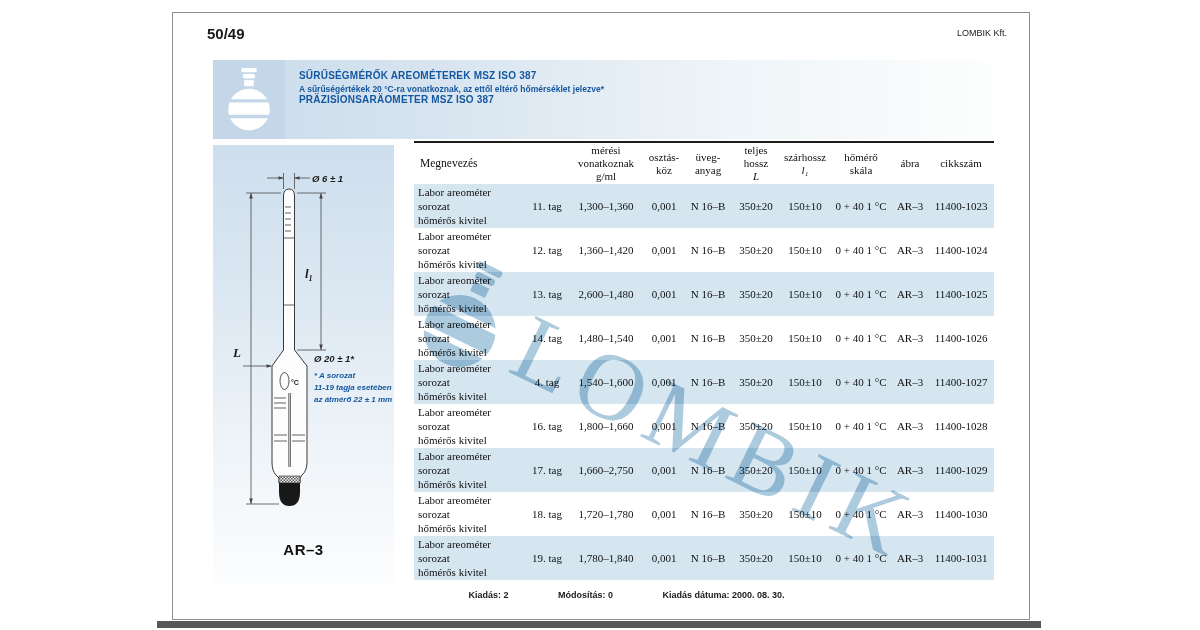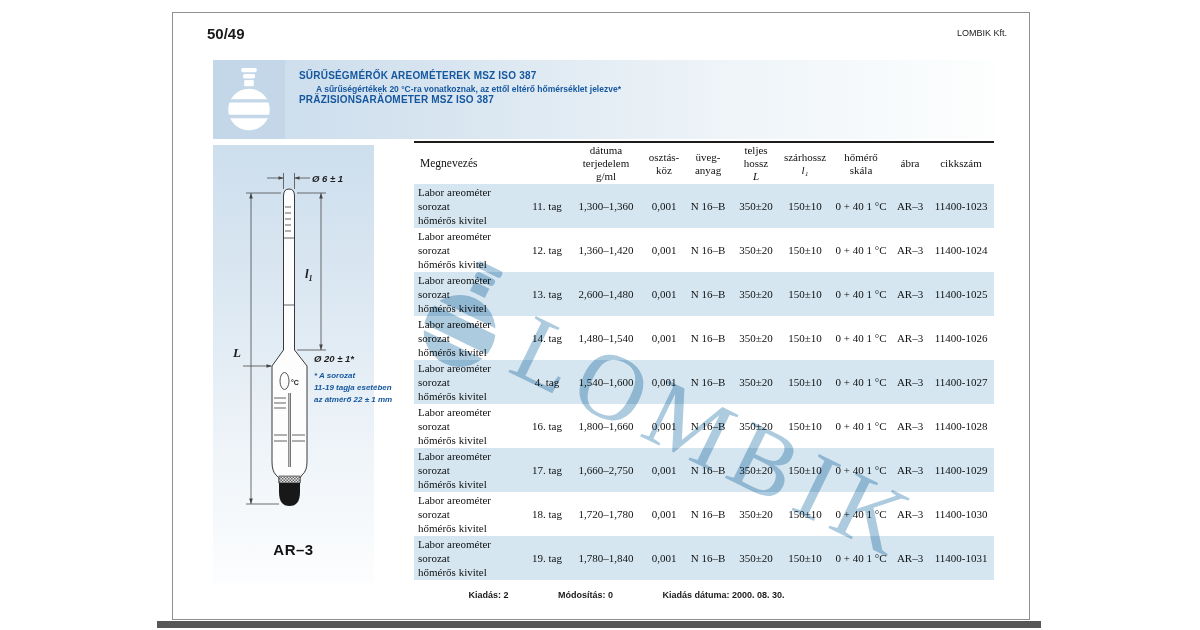--- a/index.html
+++ b/index.html
@@ -17,25 +17,25 @@
   .company     { position:absolute; right:22px; top:15px; font-size:9px;  font-weight:normal; color:#1a1a1a; }
 
   
   .header-box { position:absolute; left:40px; top:47px; width:782px; height:79px;
                 background:linear-gradient(90deg,#c9dbeb 0%, #d8e5f0 30%, #eef4f8 65%, #fdfefe 100%);
                 display:flex; align-items:stretch; }
   .icon-square { width:72px; height:79px; background:#c3d7e9; flex:0 0 72px;
                  display:flex; align-items:center; justify-content:center; }
   .header-text { padding:10px 0 0 14px; }
   .h-title { font-size:10px; font-weight:bold; color:#15579f; letter-spacing:0.2px; }
-  .h-sub   { font-size:8.5px;  font-weight:bold; color:#15579f; margin-top:3px;margin-left:17px; }
+  .h-sub   { font-size:8.5px;  font-weight:bold; color:#15579f; margin-top:3px; }
   .h-2     { margin-top:0; }
 
   
-  .diagram-panel { position:absolute; left:40px; top:132px; width:161px; height:438px;
+  .diagram-panel { position:absolute; left:40px; top:132px; width:181px; height:438px;
                    background:linear-gradient(180deg,#cddeed 0%, #dce8f2 35%, #f0f5f9 72%, #fcfdfe 100%); }
   .drawing { position:absolute; left:0; top:0; width:193px; height:378px; }
   .diagram-caption { position:absolute; left:0; top:396px; width:100%; text-align:center;
                      font-size:15px; font-weight:bold; color:#111; letter-spacing:0.5px; }
 
   
   .spec-table { position:absolute; left:241px; top:128px; width:580px;
                 border-collapse:collapse; table-layout:fixed;
                 font-family:"Liberation Serif", serif; font-size:11px; color:#101010; }
   .spec-table thead th { border-top:2px solid #1c1c1c; height:42px; font-weight:normal;
@@ -187,21 +187,21 @@
           <col style="width:48px">
           <col style="width:50px">
           <col style="width:62px">
         <col style="width:36px">
           <col style="width:66px">
       </colgroup>
       <thead>
         <tr>
           <th colspan="2" class="name-h">Megnevezés</th>
           <th>
-            <span class="sub-head">dátuma terjedelem</span>
+            <span class="sub-head">mérési vonatkoznak</span>
             <span class="sub-head">g/ml</span>
           </th>
           <th>
             <span class="sub-head">osztás-</span>
             <span class="sub-head">köz</span>
           </th>
           <th>
             <span class="sub-head">üveg-</span>
             <span class="sub-head">anyag</span>
           </th>

